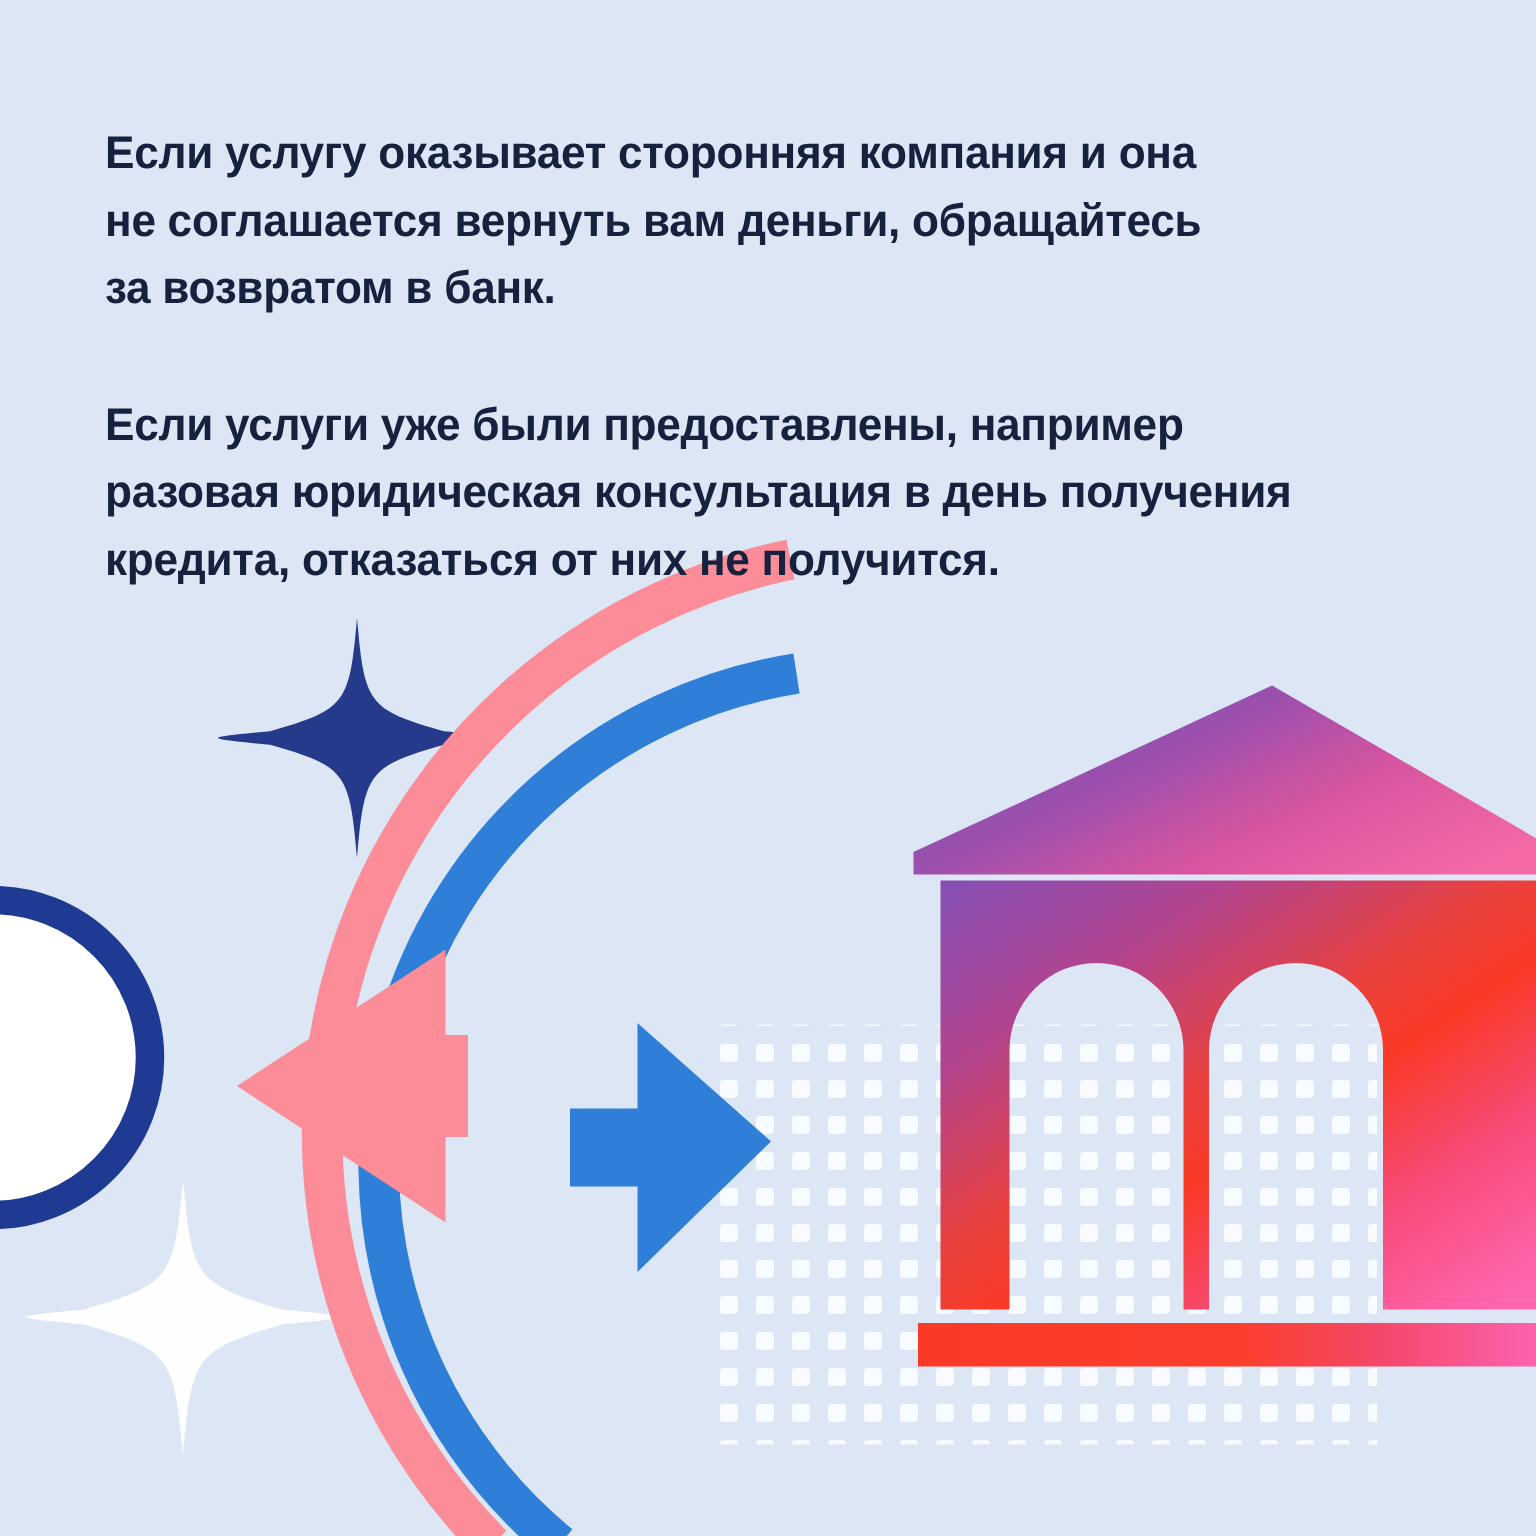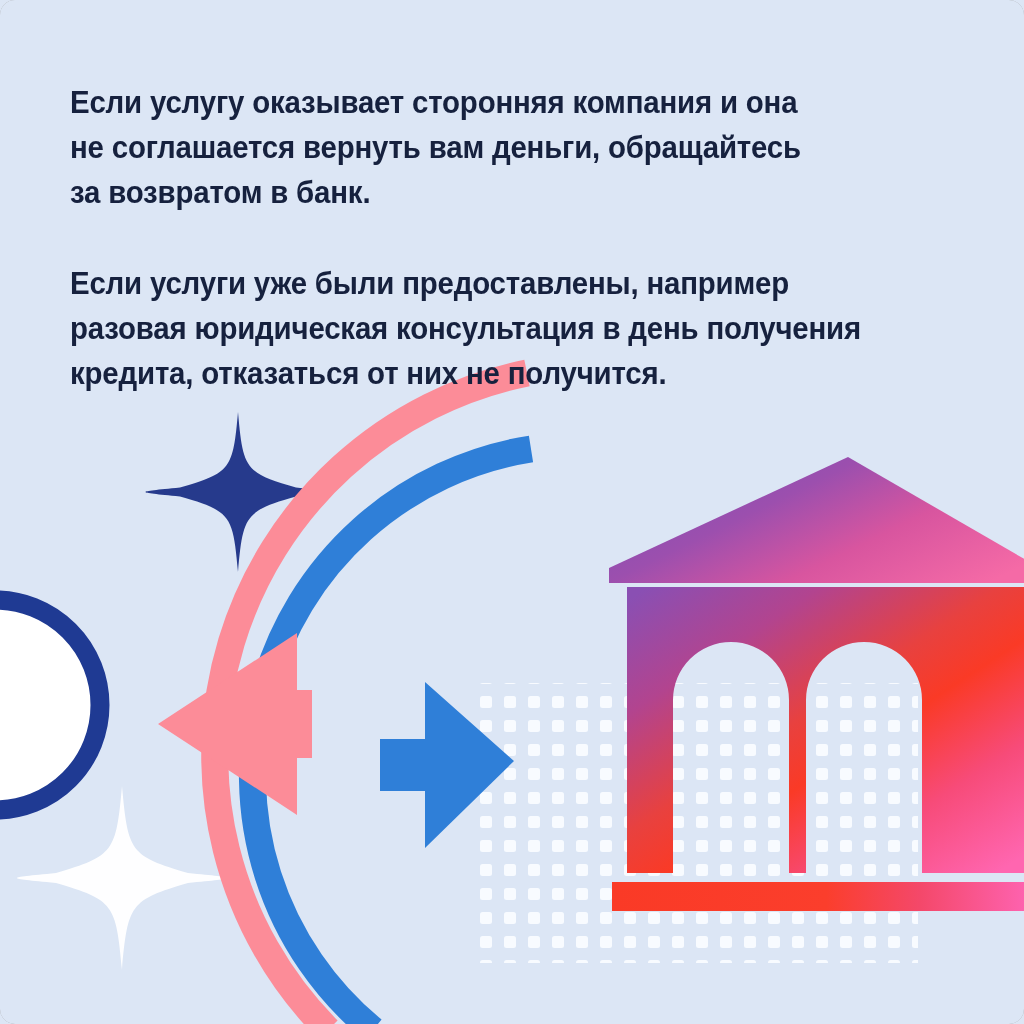--- a/index.html
+++ b/index.html
@@ -7,21 +7,20 @@
     padding: 0;
     background: #dce6f5;
   }
   #stage {
     position: relative;
     width: 1024px;
     height: 1024px;
     overflow: hidden;
     background: #a3a3a3;
     font-family: "Liberation Sans", sans-serif;
-    border-radius: 15px;
   }
   #art {
     position: absolute;
     inset: 0;
     width: 1024px;
     height: 1024px;
   }
   #text-block {
     position: absolute;
     left: 70px;

